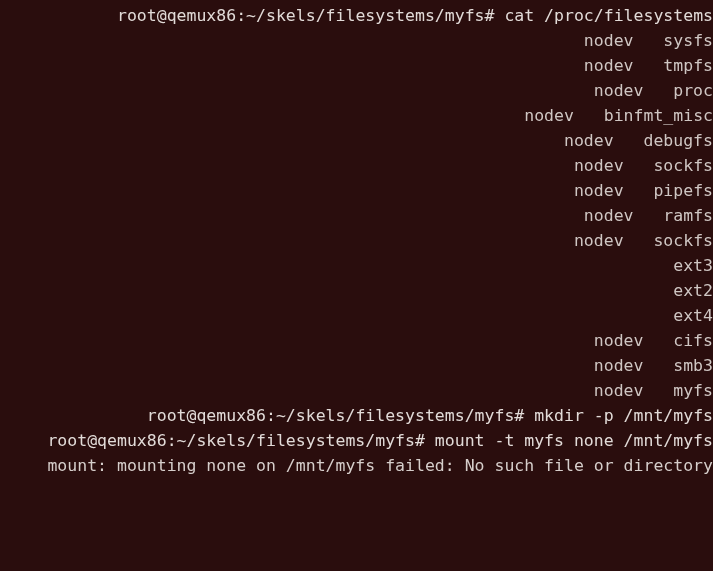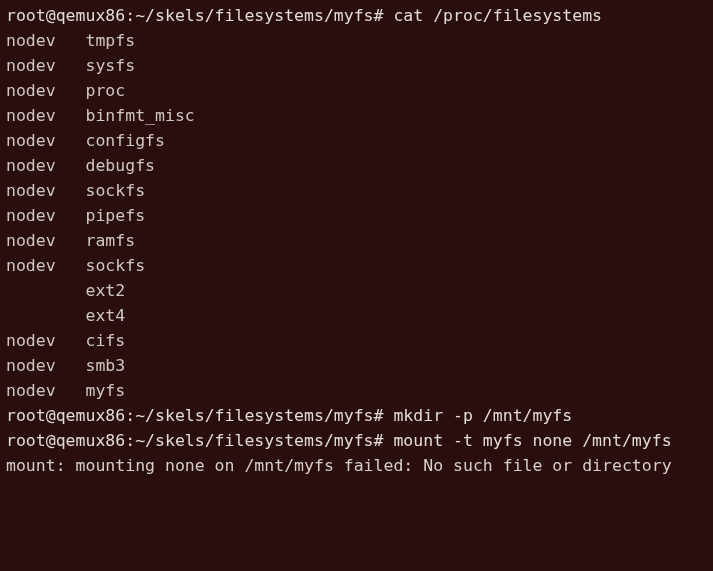--- a/index.html
+++ b/index.html
@@ -14,49 +14,50 @@
     height: 571px;
     background: #2a0d0d;
     overflow: hidden;
     font-family: "DejaVu Sans Mono", "Liberation Mono", monospace;
     font-size: 16.5px;
     line-height: 25px;
     color: #d6cecb;
     box-sizing: border-box;
     padding: 3px 0 0 6px;
     letter-spacing: 0px;
+    text-align: right;
   }
   .line {
     height: 25px;
     white-space: pre;
     margin: 0;
     padding: 0;
     font-family: "DejaVu Sans Mono", "Liberation Mono", monospace;
     color: #d6cecb;
   }
   .line.cmd { color: #e2dbd8; }
   .line.out { color: #cfc6c3; }
   .line.err { color: #d6cecb; }
 </style>
 </head>
 <body>
 
 <div id="terminal">
   <div id="terminal-output">
       <div class="line cmd">root@qemux86:~/skels/filesystems/myfs# cat /proc/filesystems</div>
+      <div class="line out">nodev   sysfs</div>
       <div class="line out">nodev   tmpfs</div>
-      <div class="line out">nodev   sysfs</div>
       <div class="line out">nodev   proc</div>
       <div class="line out">nodev   binfmt_misc</div>
-      <div class="line out">nodev   configfs</div>
       <div class="line out">nodev   debugfs</div>
       <div class="line out">nodev   sockfs</div>
       <div class="line out">nodev   pipefs</div>
       <div class="line out">nodev   ramfs</div>
       <div class="line out">nodev   sockfs</div>
+      <div class="line out">        ext3</div>
       <div class="line out">        ext2</div>
       <div class="line out">        ext4</div>
       <div class="line out">nodev   cifs</div>
       <div class="line out">nodev   smb3</div>
       <div class="line out">nodev   myfs</div>
       <div class="line cmd">root@qemux86:~/skels/filesystems/myfs# mkdir -p /mnt/myfs</div>
       <div class="line cmd">root@qemux86:~/skels/filesystems/myfs# mount -t myfs none /mnt/myfs</div>
       <div class="line err">mount: mounting none on /mnt/myfs failed: No such file or directory</div>
     </div>
 </div>

